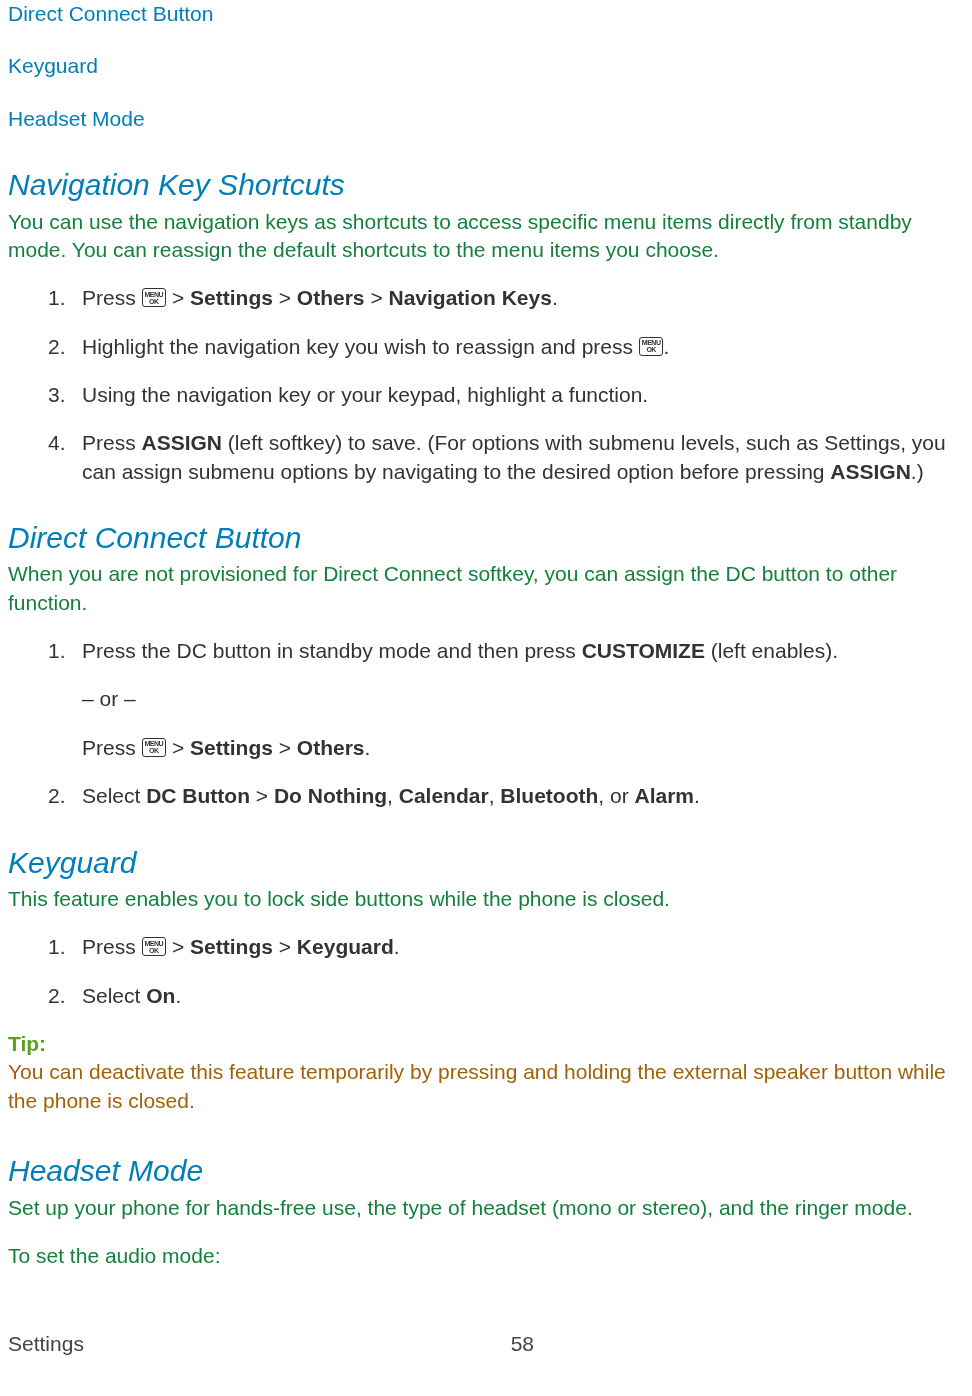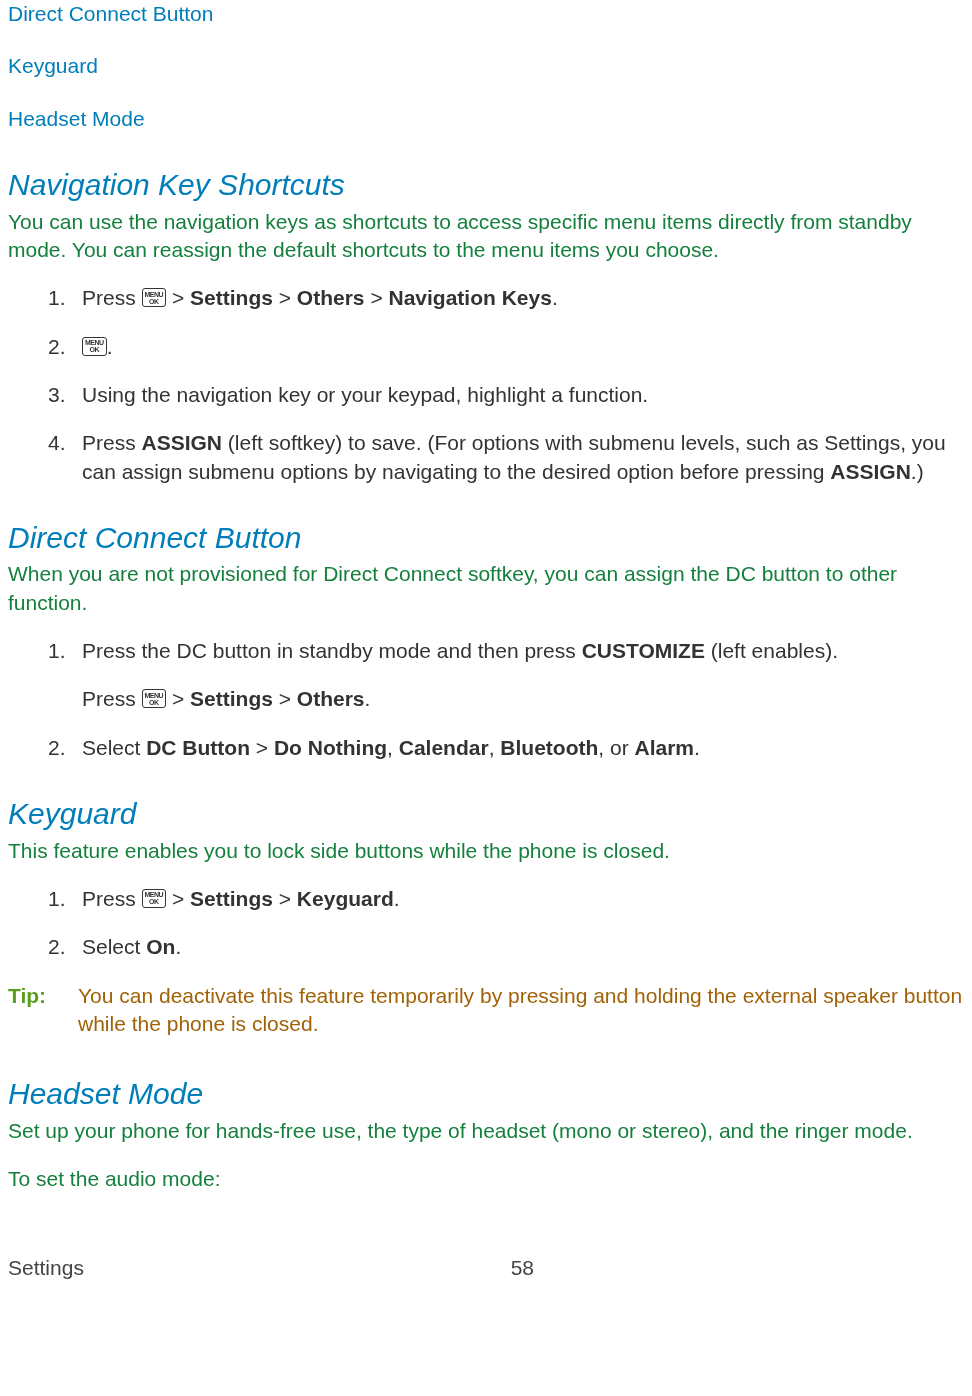--- a/index.html
+++ b/index.html
@@ -62,20 +62,21 @@
       top: -2px;
       font-style: normal;
       text-align: center;
       letter-spacing: -0.5px;
     }
     .menu-ok-icon .top { display:block; }
     .menu-ok-icon .bot { display:block; }
     .tip-row {
       display: flex;
       margin-bottom: 36px;
+      flex-direction: column;
     }
     .tip-label {
       color: #5a9e1f;
       font-weight: bold;
       width: 70px;
       flex-shrink: 0;
     }
     .tip-text {
       color: #a16207;
     }
@@ -95,35 +96,36 @@
 <a class="link">Keyguard</a>
 <a class="link">Headset Mode</a>
 
 <h2 class="section-heading">Navigation Key Shortcuts</h2>
 <p class="section-intro">You can use the navigation keys as shortcuts to access specific menu items directly from standby mode. You can reassign the default shortcuts to the menu items you choose.</p>
 <ol>
   <li>
     <span>Press </span><span class="menu-ok-icon"><span class="top">MENU</span><span class="bot">OK</span></span><span> &gt; </span><b>Settings</b><span> &gt; </span><b>Others</b><span> &gt; </span><b>Navigation Keys</b><span>.</span>
   </li>
   <li>
-    <span class="menu-ok-icon"><span class="top">MENU</span><span class="bot">OK</span></span><span>.</span>
+    <span>Highlight the navigation key you wish to reassign and press </span><span class="menu-ok-icon"><span class="top">MENU</span><span class="bot">OK</span></span><span>.</span>
   </li>
   <li>
     <span>Using the navigation key or your keypad, highlight a function.</span>
   </li>
   <li>
     <span>Press </span><b>ASSIGN</b><span> (left softkey) to save. (For options with submenu levels, such as Settings, you can assign submenu options by navigating to the desired option before pressing </span><b>ASSIGN</b><span>.)</span>
   </li>
 </ol>
 
 <h2 class="section-heading">Direct Connect Button</h2>
 <p class="section-intro">When you are not provisioned for Direct Connect softkey, you can assign the DC button to other function.</p>
 <ol>
   <li>
     <span>Press the DC button in standby mode and then press </span><b>CUSTOMIZE</b><span> (left enables).</span>
+    <div class="sub-para">– or –</div>
     <div class="sub-para">
       <span>Press </span><span class="menu-ok-icon"><span class="top">MENU</span><span class="bot">OK</span></span><span> &gt; </span><b>Settings</b><span> &gt; </span><b>Others</b><span>.</span>
     </div>
   </li>
   <li>
     <span>Select </span><b>DC Button</b><span> &gt; </span><b>Do Nothing</b><span>, </span><b>Calendar</b><span>, </span><b>Bluetooth</b><span>, or </span><b>Alarm</b><span>.</span>
   </li>
 </ol>
 
 <h2 class="section-heading">Keyguard</h2>

